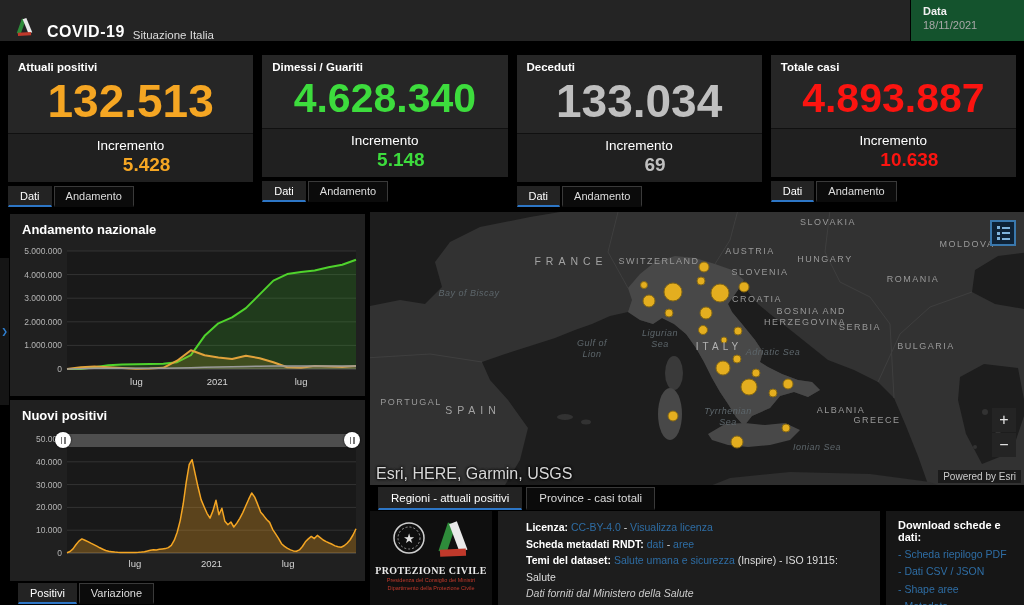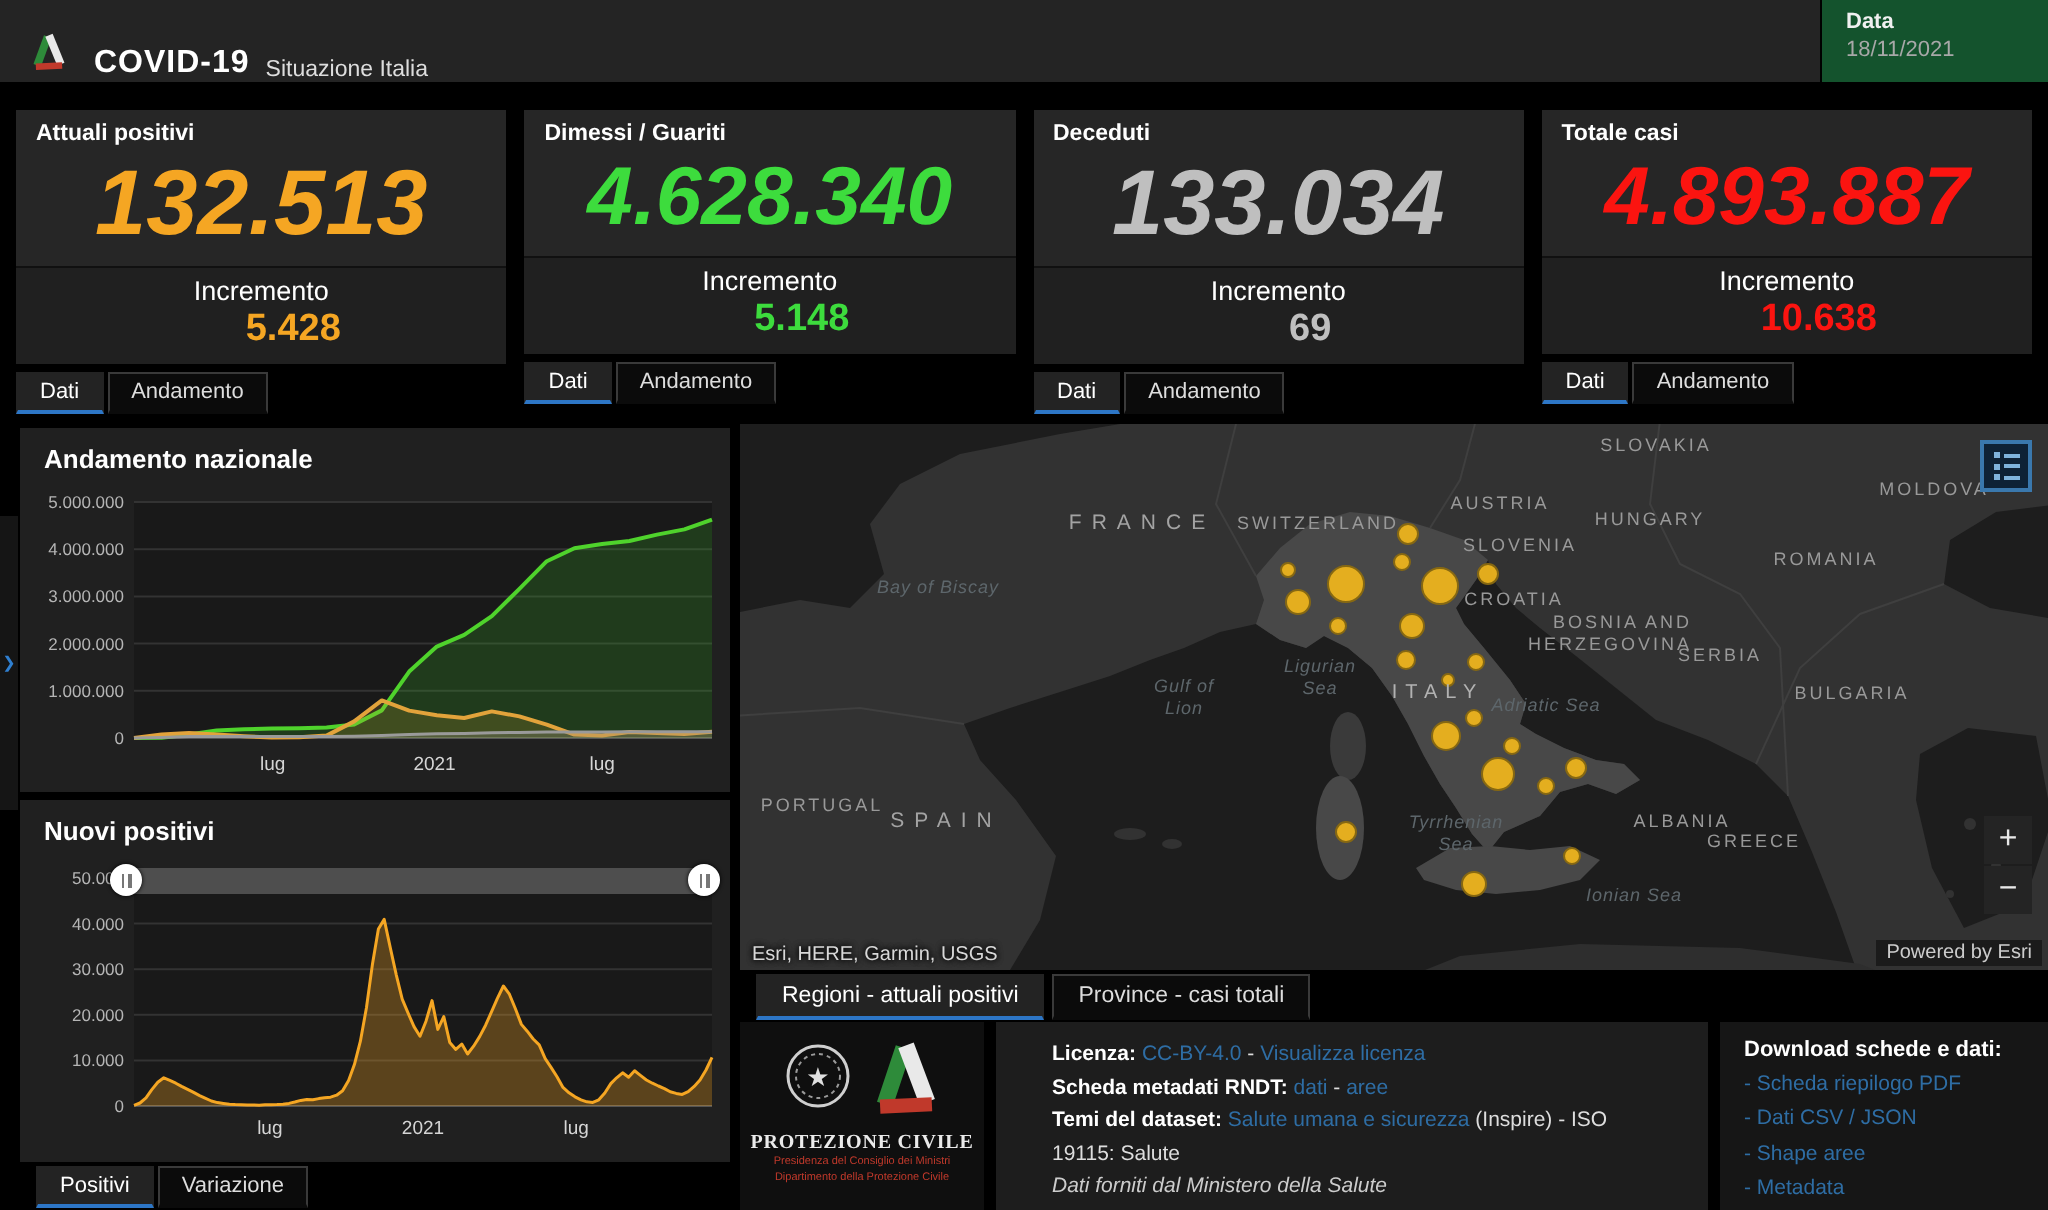--- a/index.html
+++ b/index.html
@@ -15,21 +15,21 @@
   .date-box{margin-left:auto;width:114px;height:100%;background:#14532d;border-left:1px solid #000;
             box-sizing:border-box;padding:5px 0 0 12px;}
   .date-box .dl{font-size:11px;font-weight:bold;color:#f0f0f0;}
   .date-box .dv{font-size:11px;color:#a8a8a8;margin-top:2px;}
 
   
   .cards{position:absolute;top:55px;left:8px;right:8px;display:grid;
          grid-template-columns:repeat(4,1fr);gap:9px;}
   .card{background:#262626;}
   .card-head{padding:6px 10px 0;font-size:11.5px;font-weight:bold;color:#fff;}
-  .card-num{text-align:center;font-weight:bold;line-height:1.05;padding:4px 16px 8px;font-style:italic;}
+  .card-num{text-align:center;font-weight:bold;line-height:1.05;padding:4px 16px 8px;}
   .card-incr{background:#202020;border-top:1px solid #101010;text-align:center;padding:4px 0 6px;}
   .incr-label{font-size:13.5px;color:#fff;}
   .incr-value{font-size:19px;font-weight:bold;margin-top:1px;padding-left:32px;}
   .card-tabs{display:flex;gap:2px;margin-top:4px;}
 
   .tab{font-size:11px;padding:3px 11px;color:#ddd;background:#0b0b0b;
        border:1px solid #3a3a3a;border-bottom:2px solid transparent;cursor:pointer;white-space:nowrap;}
   .tab.active{background:#232323;border:1px solid #232323;border-bottom:2px solid #2d76c6;color:#fff;}
 
   
@@ -64,41 +64,41 @@
   .legend-btn{position:absolute;right:8px;top:8px;width:26px;height:26px;background:#0e2236;
               border:2px solid #3a78ad;box-sizing:border-box;display:flex;align-items:center;
               justify-content:center;cursor:pointer;}
   .legend-glyph{display:flex;flex-direction:column;gap:2.5px;}
   .legend-glyph div{display:flex;align-items:center;gap:2px;}
   .legend-glyph b{width:3px;height:3px;background:#7fb3dc;}
   .legend-glyph s{display:block;width:8px;height:2px;background:#7fb3dc;}
   .zoom-btns{position:absolute;right:8px;bottom:28px;display:flex;flex-direction:column;gap:1px;}
   .zoom-btn{width:24px;height:24px;background:#242424;color:#e8e8e8;font-size:16px;line-height:24px;
             text-align:center;cursor:pointer;user-select:none;}
-  .attribution{position:absolute;left:6px;bottom:2px;font-size:10px;color:#d8d8d8;text-shadow:0 0 3px #000,0 0 3px #000;}
+  .attribution{position:absolute;left:6px;bottom:2px;font-size:16px;color:#d8d8d8;text-shadow:0 0 3px #000,0 0 3px #000;}
   .powered{position:absolute;right:3px;bottom:2px;font-size:10px;color:#ccc;background:rgba(0,0,0,.45);padding:1px 5px;}
 
   .map-tabs{position:absolute;left:378px;top:487px;display:flex;gap:4px;}
   .map-tabs .tab{font-size:11.5px;padding:4px 12px;}
 
   
   .footer{position:absolute;left:370px;top:511px;right:0;bottom:0;display:flex;gap:6px;}
   .logo-block{width:122px;background:#0f0f0f;display:flex;flex-direction:column;align-items:center;
               padding-top:7px;box-sizing:border-box;}
   .logo-row{display:flex;align-items:center;gap:7px;}
   .logo-name{font-family:"Liberation Serif", serif;font-size:10px;font-weight:bold;color:#eaeaea;
              margin-top:3px;letter-spacing:.4px;}
   .logo-sub{font-size:5.5px;color:#c0392b;text-align:center;line-height:1.5;}
   .license-block{flex:1;background:#1d1d1d;padding:8px 28px;box-sizing:border-box;
                  font-size:10.5px;line-height:1.58;color:#ddd;}
   .seg-bold{font-weight:bold;color:#fff;}
   .seg-link{color:#2e6da4;cursor:pointer;}
   .seg-plain{color:#ddd;}
   .seg-italic{font-style:italic;color:#ccc;}
-  .download-block{width:164px;background:#161616;padding:8px 12px;box-sizing:border-box;}
+  .download-block{width:138px;background:#161616;padding:8px 12px;box-sizing:border-box;}
   .download-title{font-size:11px;font-weight:bold;color:#fff;margin-bottom:3px;}
   .download-link{font-size:10.5px;color:#2e6da4;line-height:1.65;cursor:pointer;}
 </style>
 </head>
 <body>
 
 <div class="header">
   <span class="logo">
     <svg width="21" height="21" viewBox="0 0 32 32">
       <path d="M7,27 L15,5" stroke="#2e8b3a" stroke-width="6" fill="none"></path>

